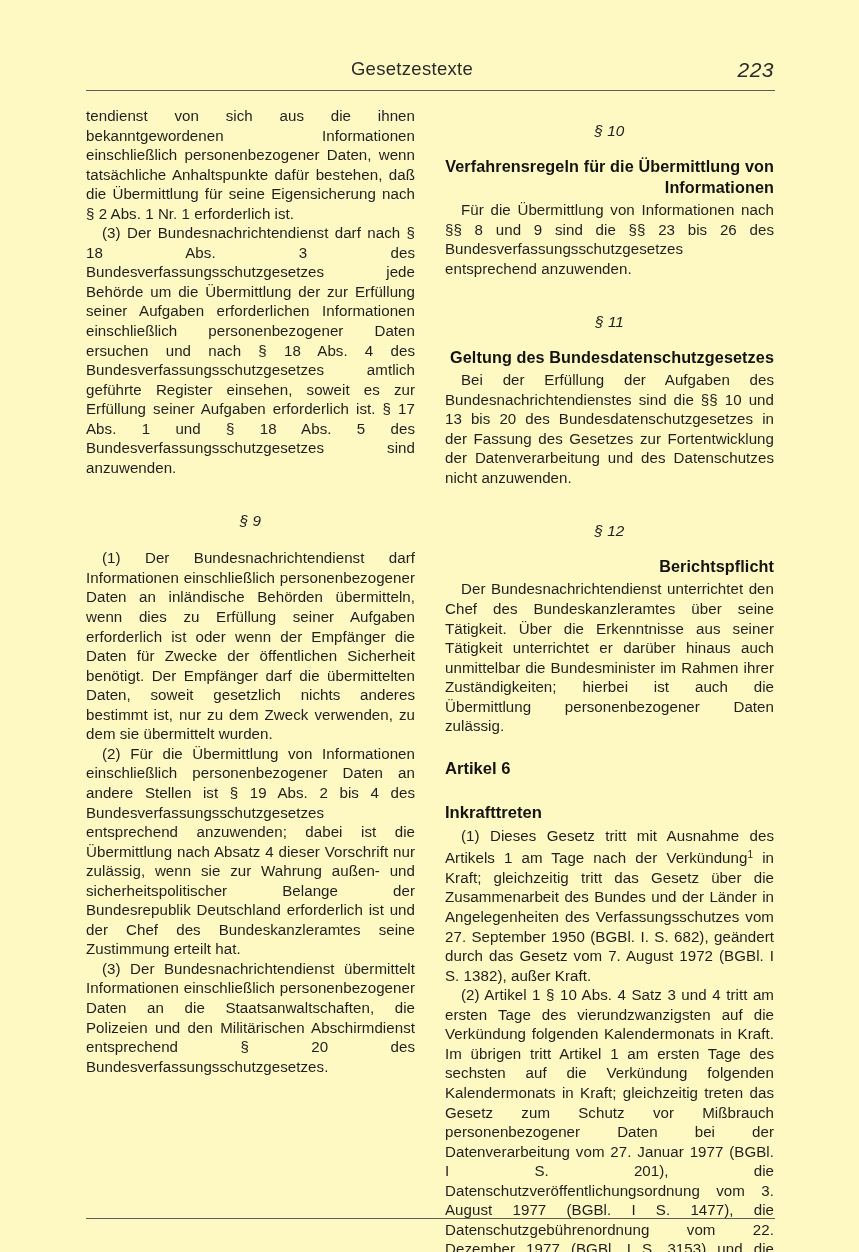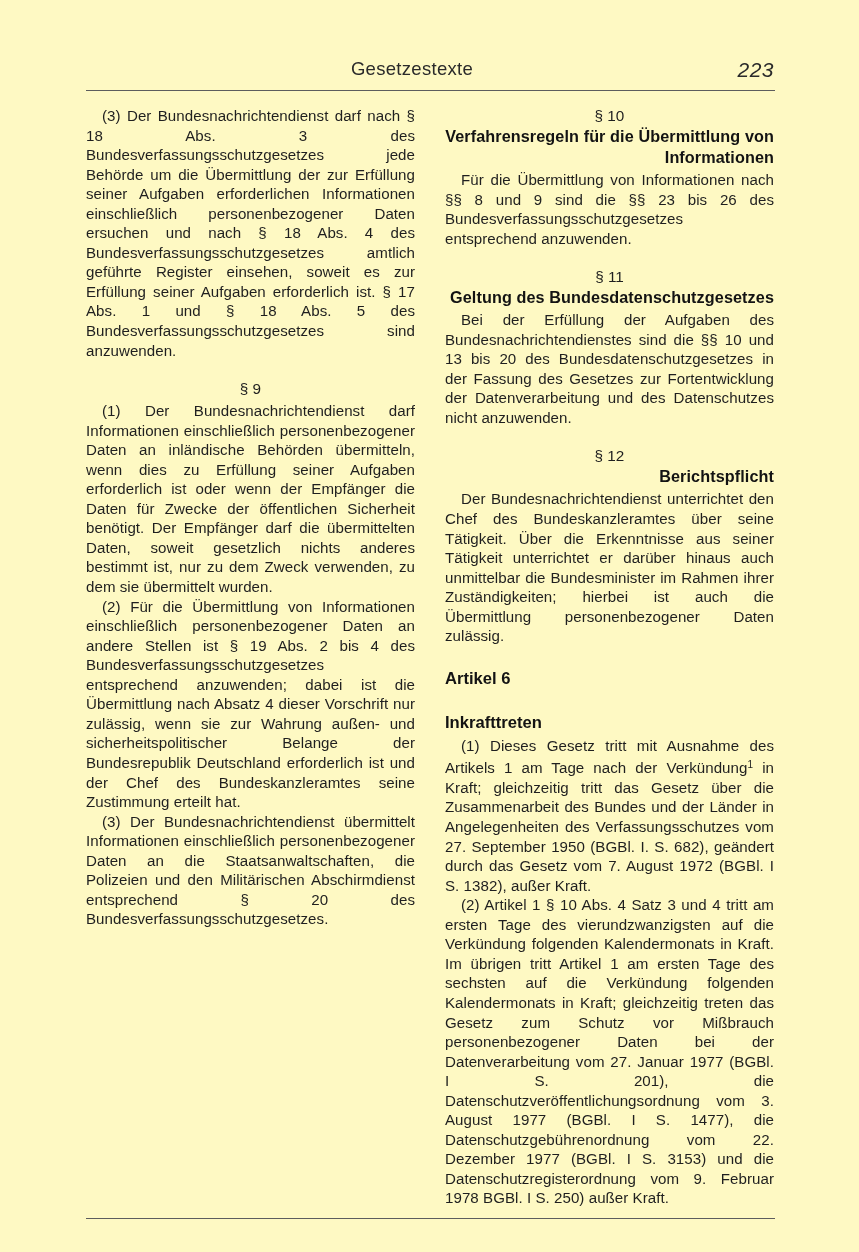--- a/index.html
+++ b/index.html
@@ -86,26 +86,27 @@
     font-size: 15.1px;
     line-height: 19.55px;
     text-align: justify;
     text-justify: inter-word;
     color: #1f1f1f;
     letter-spacing: 0.05px;
   }
   p.indent { text-indent: 16px; }
   p.noindent { text-indent: 0; }
   .h-sec {
-    margin: 0;
+    margin: 15px;
     font-size: 15.3px;
     line-height: 20px;
     text-align: center;
     font-weight: 400;
     color: #1f1f1f;
+    font-style: italic;
   }
   .h-title {
     margin: 0;
     font-size: 16.2px;
     line-height: 21px;
     text-align: right;
     font-weight: bold;
     color: #131313;
     letter-spacing: 0.1px;
   }
@@ -147,20 +148,21 @@
 
   <div class="header">
     <div class="header-title">Gesetzestexte</div>
     <div class="header-folio">223</div>
   </div>
   <div class="rule-top"></div>
 
   <div class="columns">
 
     <div class="col">
+      <p class="noindent">tendienst von sich aus die ihnen bekanntgewordenen Informationen einschließlich personenbezogener Daten, wenn tatsächliche Anhaltspunkte dafür bestehen, daß die Übermittlung für seine Eigensicherung nach § 2 Abs. 1 Nr. 1 erforderlich ist.</p>
       <p class="indent">(3) Der Bundesnachrichtendienst darf nach § 18 Abs. 3 des Bundesverfassungsschutzgesetzes jede Behörde um die Übermittlung der zur Erfüllung seiner Aufgaben erforderlichen Informationen einschließlich personenbezogener Daten ersuchen und nach § 18 Abs. 4 des Bundesverfassungsschutzgesetzes amtlich geführte Register einsehen, soweit es zur Erfüllung seiner Aufgaben erforderlich ist. § 17 Abs. 1 und § 18 Abs. 5 des Bundesverfassungsschutzgesetzes sind anzuwenden.</p>
 
       <div class="sp-before-head"></div>
       <div class="h-sec">§ 9</div>
       <div class="sp-after-head"></div>
 
       <p class="indent">(1) Der Bundesnachrichtendienst darf Informationen einschließlich personenbezogener Daten an inländische Behörden übermitteln, wenn dies zu Erfüllung seiner Aufgaben erforderlich ist oder wenn der Empfänger die Daten für Zwecke der öffentlichen Sicherheit benötigt. Der Empfänger darf die übermittelten Daten, soweit gesetzlich nichts anderes bestimmt ist, nur zu dem Zweck verwenden, zu dem sie übermittelt wurden.</p>
       <p class="indent">(2) Für die Übermittlung von Informationen einschließlich personenbezogener Daten an andere Stellen ist § 19 Abs. 2 bis 4 des Bundesverfassungsschutzgesetzes entsprechend anzuwenden; dabei ist die Übermittlung nach Absatz 4 dieser Vorschrift nur zulässig, wenn sie zur Wahrung außen- und sicherheitspolitischer Belange der Bundesrepublik Deutschland erforderlich ist und der Chef des Bundeskanzleramtes seine Zustimmung erteilt hat.</p>
       <p class="indent">(3) Der Bundesnachrichtendienst übermittelt Informationen einschließlich personenbezogener Daten an die Staatsanwaltschaften, die Polizeien und den Militärischen Abschirmdienst entsprechend § 20 des Bundesverfassungsschutzgesetzes.</p>
     </div>

